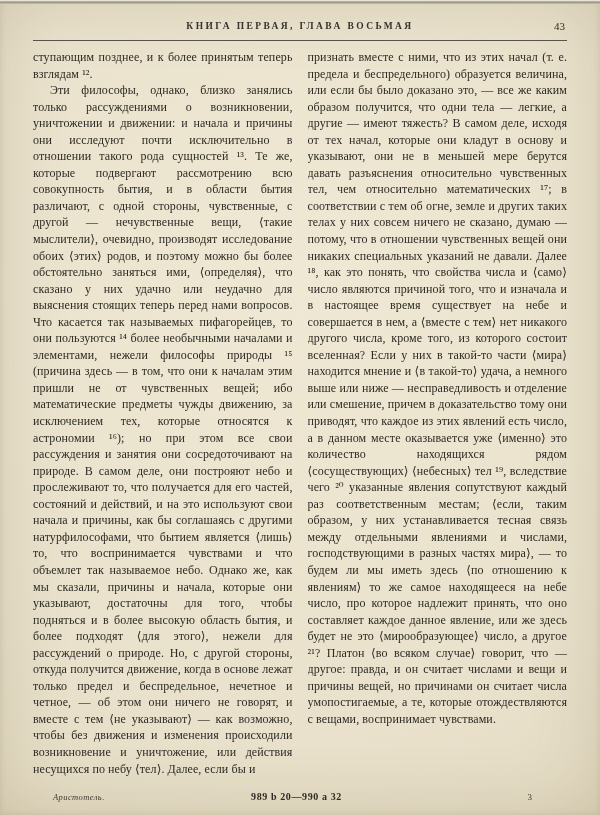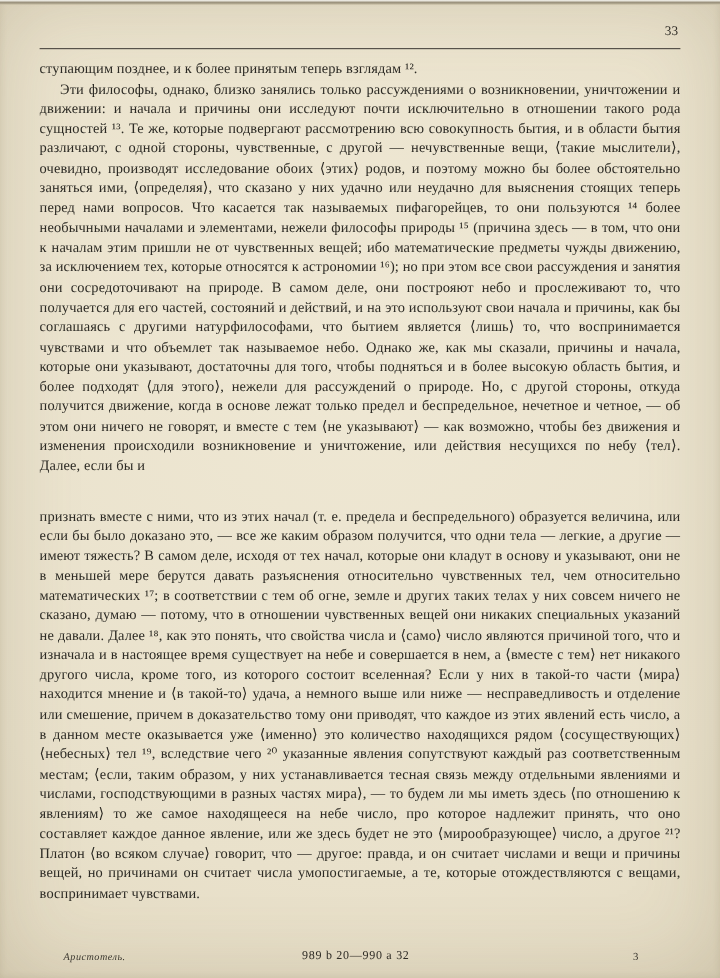--- a/index.html
+++ b/index.html
@@ -43,21 +43,20 @@
   .header-rule {
     position: absolute;
     top: 40px; left: 33px; right: 33px;
     border-top: 1px solid #57524a;
   }
   .text-area {
     position: absolute;
     top: 49px; left: 33px; right: 33px; bottom: 36px;
     display: flex;
     gap: 15px;
-    flex-direction: column;
   }
   .column {
     flex: 1 1 0;
     overflow: hidden;
     text-align: justify;
     font-size: 12px;
     line-height: 16.55px;
     letter-spacing: 0.1px;
     hyphens: auto;
     -webkit-hyphens: auto;
@@ -75,39 +74,40 @@
     font-style: italic;
     font-size: 8.5px;
     letter-spacing: 0.4px;
     color: #3d3931;
   }
   .footer-bekker {
     position: absolute;
     left: 0; right: 0; bottom: 0;
     text-align: center;
     font-size: 10px;
-    font-weight: normal;
+    font-weight: bold;
     letter-spacing: 0.6px;
     color: #2e2b25;
   }
   .footer-signature {
     position: absolute;
     right: 28px; bottom: 0;
     font-size: 9px;
     color: #3a362f;
   }
 </style>
 </head>
 <body>
 
 <div class="page">
   <div class="scan-edge"></div>
 
   <div class="header">
-    <div class="page-number">33</div>
+    <div class="running-title">КНИГА ПЕРВАЯ, ГЛАВА ВОСЬМАЯ</div>
+    <div class="page-number">43</div>
   </div>
 
   <div class="header-rule"></div>
 
   <div class="text-area">
       <div class="column">
         <p class="para">ступающим позднее, и к более принятым теперь взглядам ¹².</p>
         <p class="para indent">Эти философы, однако, близко занялись только рассуждениями о возникновении, уничтожении и движении: и начала и причины они исследуют почти исключительно в отношении такого рода сущностей ¹³. Те же, которые подвергают рассмотрению всю совокупность бытия, и в области бытия различают, с одной стороны, чувственные, с другой — нечувственные вещи, ⟨такие мыслители⟩, очевидно, производят исследование обоих ⟨этих⟩ родов, и поэтому можно бы более обстоятельно заняться ими, ⟨определяя⟩, что сказано у них удачно или неудачно для выяснения стоящих теперь перед нами вопросов. Что касается так называемых пифагорейцев, то они пользуются ¹⁴ более необычными началами и элементами, нежели философы природы ¹⁵ (причина здесь — в том, что они к началам этим пришли не от чувственных вещей; ибо математические предметы чужды движению, за исключением тех, которые относятся к астрономии ¹⁶); но при этом все свои рассуждения и занятия они сосредоточивают на природе. В самом деле, они построяют небо и прослеживают то, что получается для его частей, состояний и действий, и на это используют свои начала и причины, как бы соглашаясь с другими натурфилософами, что бытием является ⟨лишь⟩ то, что воспринимается чувствами и что объемлет так называемое небо. Однако же, как мы сказали, причины и начала, которые они указывают, достаточны для того, чтобы подняться и в более высокую область бытия, и более подходят ⟨для этого⟩, нежели для рассуждений о природе. Но, с другой стороны, откуда получится движение, когда в основе лежат только предел и беспредельное, нечетное и четное, — об этом они ничего не говорят, и вместе с тем ⟨не указывают⟩ — как возможно, чтобы без движения и изменения происходили возникновение и уничтожение, или действия несущихся по небу ⟨тел⟩. Далее, если бы и</p>
       </div>
       <div class="column">

